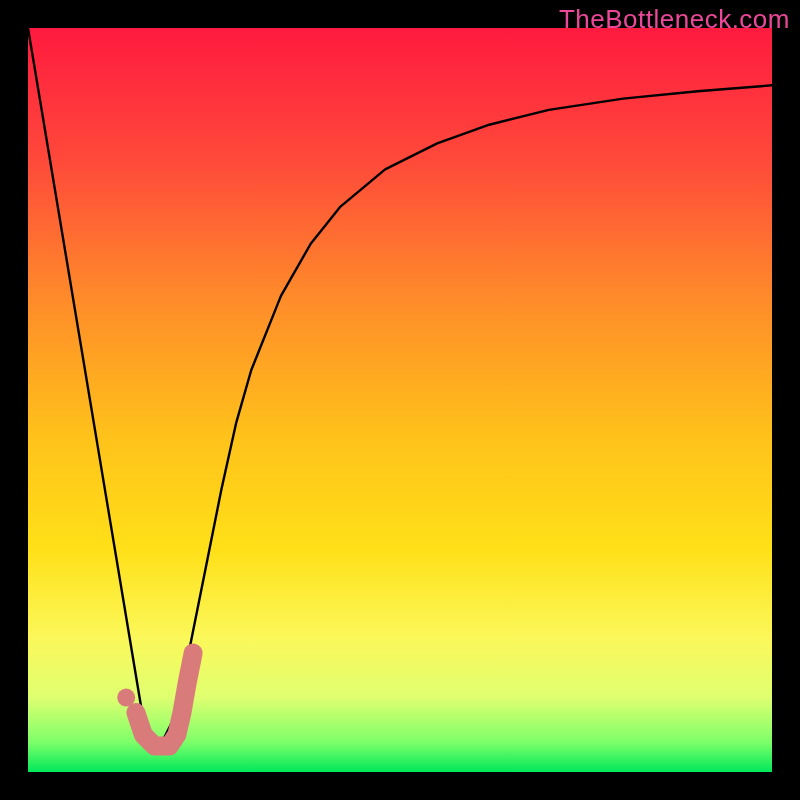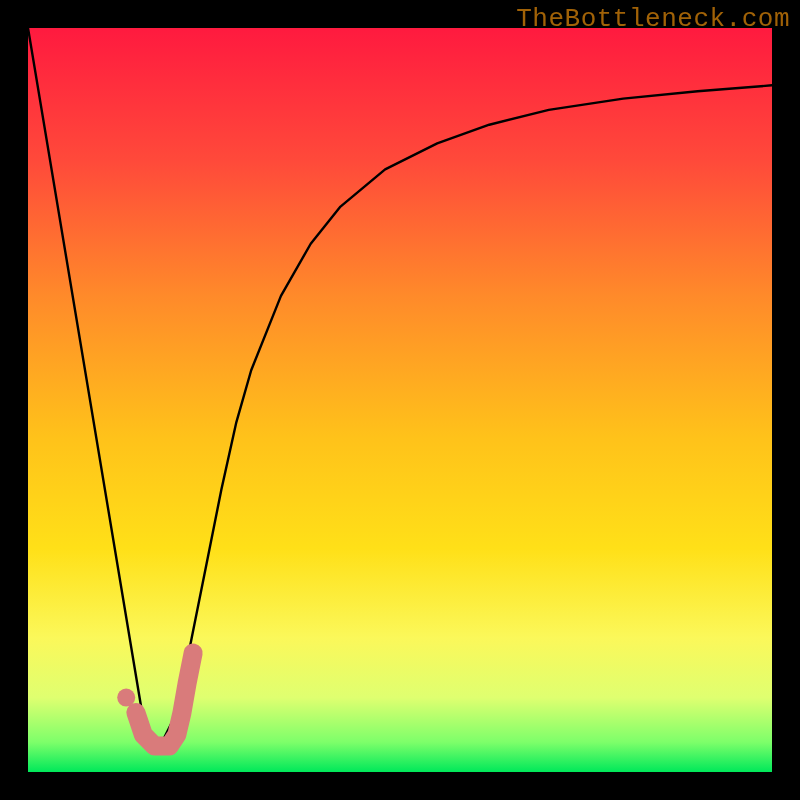--- a/index.html
+++ b/index.html
@@ -8,26 +8,25 @@
     height: 800px;
     background: #000;
     position: relative;
     font-family: Arial, sans-serif;
     overflow: hidden;
   }
   .watermark {
     position: absolute;
     top: 4px;
     right: 10px;
-    color: #a16207;
+    color: #ec4899;
     font-size: 26px;
     font-weight: 500;
     z-index: 10;
     letter-spacing: 0.5px;
-    font-family: Liberation Mono, monospace;
   }
   .plot-area {
     position: absolute;
     left: 28px;
     top: 28px;
     width: 744px;
     height: 744px;
     overflow: hidden;
   }
   .svg-plot {

